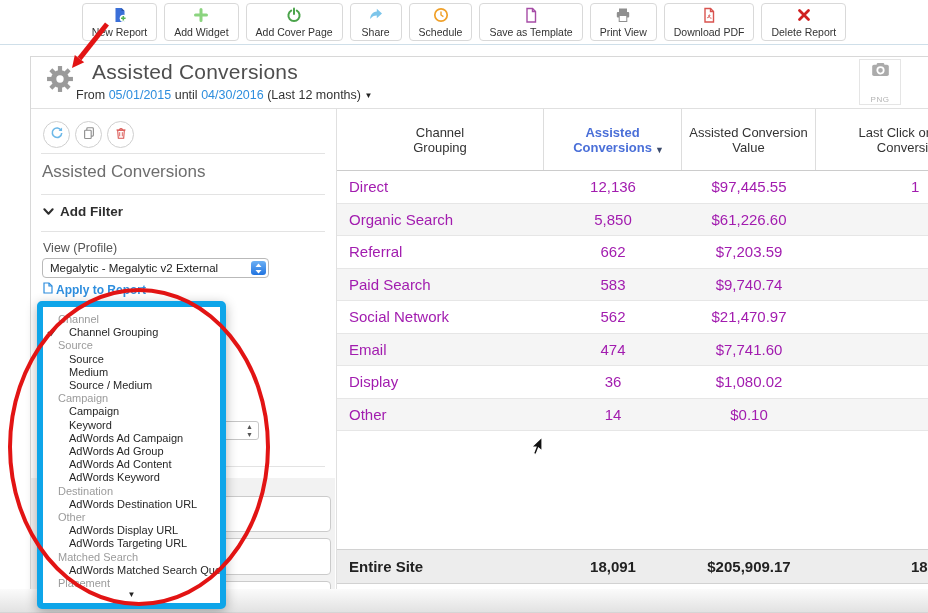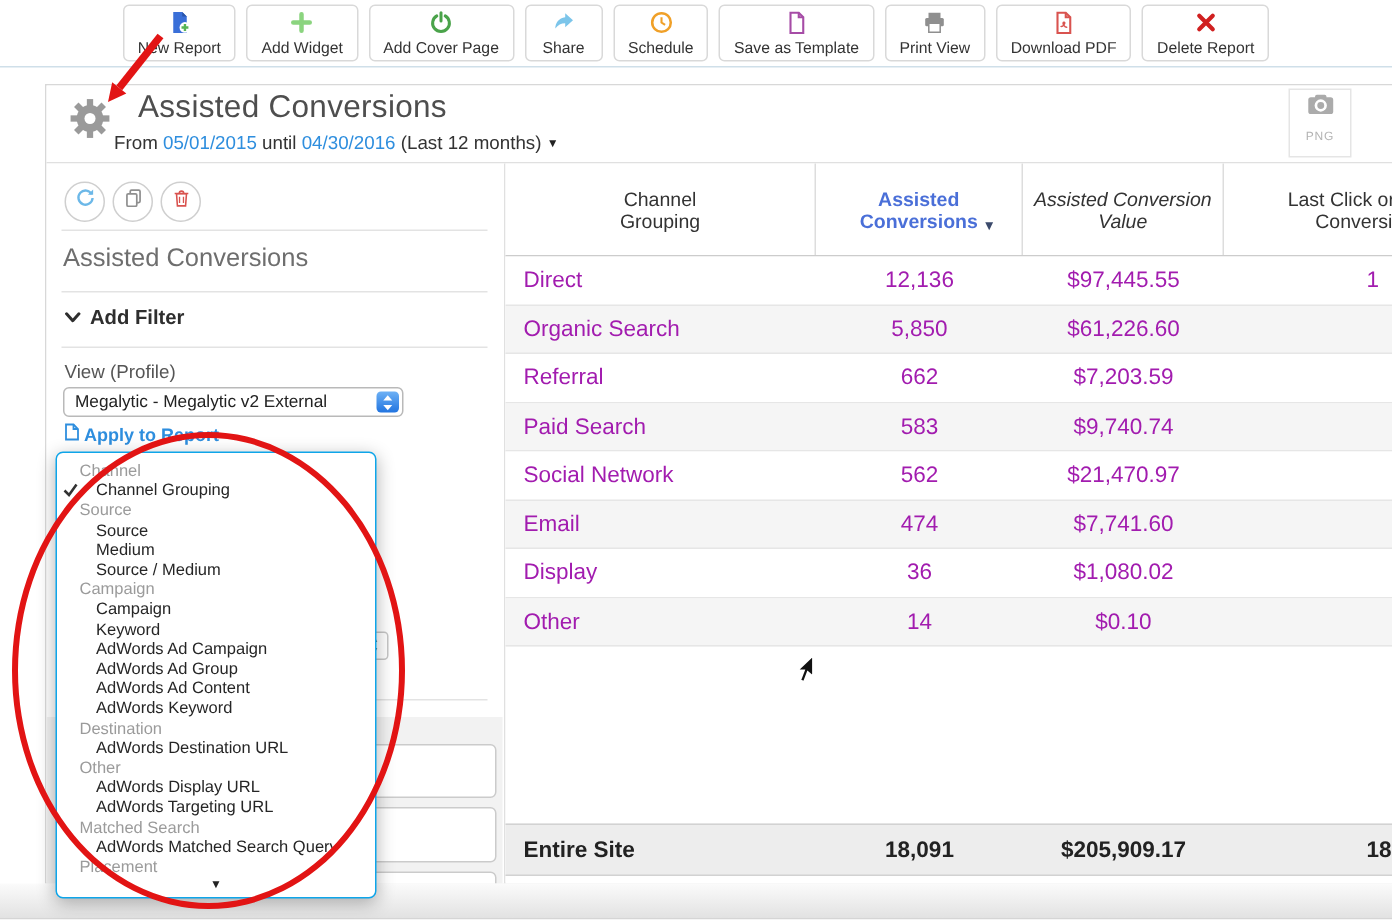--- a/index.html
+++ b/index.html
@@ -24,21 +24,21 @@
 
   
   .card { position:absolute; left:30px; top:56px; width:1010px; height:533px; background:#fff; border:1px solid #d8d8d8; }
   .widget-header { position:absolute; left:0; top:0; width:100%; height:52px; border-bottom:1px solid #e0e0e0; background:#fff; }
   .gear { position:absolute; left:15px; top:8px; width:28px; height:28px; cursor:pointer; }
   .w-title { position:absolute; left:61px; top:3px; font-size:21px; color:#4e4e4e; letter-spacing:.2px; }
   .date-row { position:absolute; left:45px; top:31px; font-size:12.5px; color:#333; cursor:pointer; }
   .date-row .dt { color:#2e8ede; }
   .date-caret { display:inline-block; font-size:8px; color:#222; transform:translateY(-1px); }
   .png-btn { position:absolute; left:828px; top:2px; width:42px; height:46px; border:1px solid #e5e5e5;
-    display:flex; flex-direction:column; align-items:center; justify-content:flex-start; gap:2px; background:#fff; cursor:pointer;}
+    display:flex; flex-direction:column; align-items:center; justify-content:space-between; gap:2px; background:#fff; cursor:pointer;}
   .png-btn .png-label { font-size:8px; color:#b3b3b3; letter-spacing:.5px; }
 
   
   .sidebar { position:absolute; left:0; top:52px; width:306px; height:480px; border-right:1px solid #e0e0e0; background:#fff; }
   .circle-btn { position:absolute; top:12px; width:27px; height:27px; border:1px solid #cfcfcf; border-radius:50%;
     display:flex; align-items:center; justify-content:center; background:#fff; cursor:pointer; }
   .circle-btn svg { width:14px; height:14px; }
   .sb-divider { position:absolute; left:10px; right:11px; height:1px; background:#e3e3e3; }
   .sb-heading { position:absolute; left:11px; top:53px; font-size:17px; color:#6e6e6e; }
   .add-filter { position:absolute; left:12px; top:95px; display:flex; align-items:center; gap:6px;
@@ -54,38 +54,38 @@
 
   
   .stepper2 { position:absolute; left:170px; top:312px; width:58px; height:19px; background:#fff;
     border:1px solid #c6c6c6; border-radius:3px; }
   .stepper2 .arrows { position:absolute; right:5px; top:1px; font-size:7px; color:#555; line-height:8px; text-align:center; }
   .sb-divider-low { position:absolute; left:10px; right:11px; top:357px; height:1px; background:#e3e3e3; }
   .gray-panel { position:absolute; left:0; right:1px; top:369px; bottom:0; background:#f2f2f2; overflow:hidden; }
   .wbox { position:absolute; left:10px; width:290px; background:#fff; border:1px solid #cbcbcb; border-radius:4px; }
 
   
-  .dim-dropdown { position:absolute; left:6px; top:192px; width:214px; z-index:30;
-    background:#fff; border:1px solid #0ea5e9; border-radius:5px;
+  .dim-dropdown { position:absolute; left:6px; top:192px; width:189px; z-index:30;
+    background:#fff; border:6px solid #0ea5e9; border-radius:5px;
     box-shadow:0 3px 12px rgba(0,0,0,.3); padding:6px 0 2px; }
   .dd-item { position:relative; font-size:11px; line-height:13.2px; white-space:nowrap; overflow:hidden; }
   .dd-group { color:#9b9b9b; padding-left:15px; }
   .dd-option { color:#262626; padding-left:26px; cursor:pointer; }
   .dd-check { position:absolute; left:4px; top:1px; width:10px; height:10px; }
   .dd-scroll { text-align:center; font-size:8px; color:#222; line-height:10px; padding-bottom:1px; }
 
   
   .table-pane { position:absolute; left:306px; top:52px; width:724px; height:480px; background:#fff; }
   .t-header { position:absolute; left:0; top:0; width:100%; height:62px; display:flex; border-bottom:1px solid #cccccc; }
   .t-hcell { border-right:1px solid #dddddd; display:flex; align-items:center; justify-content:center;
     font-size:13px; color:#333; text-align:center; position:relative; cursor:pointer; }
   .c1 { width:207px; } .c2 { width:138px; } .c3 { width:134px; } .c4 { width:245px; }
   .t-hcell.c2 { color:#4a6fd8; font-weight:700; }
   .t-hcell .hlabel { width:100px; }
-  .t-hcell.c3 .hlabel { width:120px;font-style:italic; }
+  .t-hcell.c3 .hlabel { width:120px; }
   .t-hcell.c4 .hlabel { width:170px; position:absolute; left:12px; top:50%; transform:translateY(-50%); }
   .sort-caret { position:absolute; right:17px; top:36px; font-size:9px; color:#3b4a6b; }
   .t-rows { position:absolute; left:0; top:62px; width:100%; }
   .t-row { display:flex; height:32.5px; border-bottom:1px solid #e6e6e6; background:#fff; }
   .t-row:nth-child(even) { background:#f5f5f5; }
   .t-cell { display:flex; align-items:center; font-size:15px; color:#a21caf; }
   .t-cell.c1 { padding-left:12px; }
   .t-cell.c2, .t-cell.c3 { justify-content:center; }
   .t-cell.c4 { padding-left:95px; }
   .t-footer { position:absolute; left:0; top:440px; width:100%; height:35px; background:#ededed;

